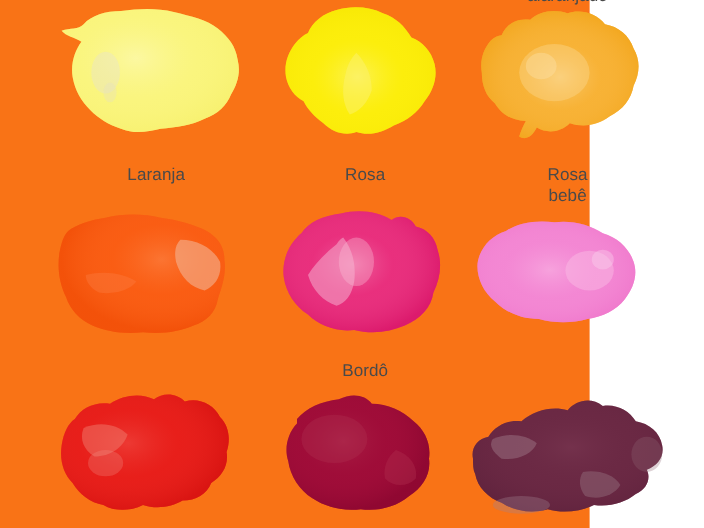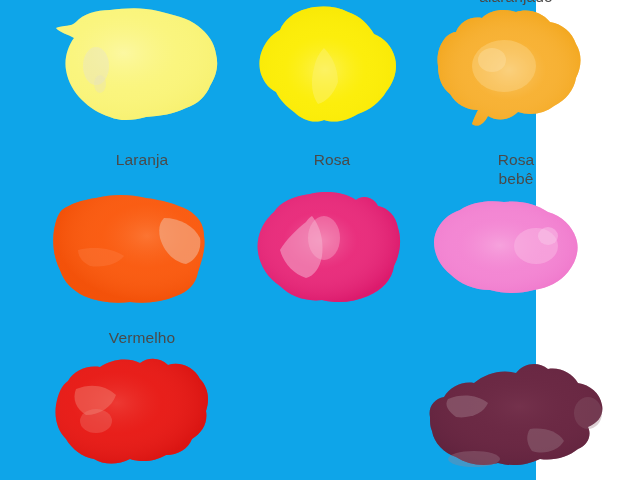--- a/index.html
+++ b/index.html
@@ -9,21 +9,21 @@
   body {
     width: 640px;
     height: 480px;
     overflow: hidden;
     font-family: "Liberation Sans", sans-serif;
   }
   #palette-board {
     position: relative;
     width: 536px;
     height: 480px;
-    background: #0ea5e9;
+    background: #f97316;
   }
 
   
   .swatch-cell {
     position: absolute;
   }
   .swatch-label {
     position: absolute;
     left: 0;
     width: 100%;
@@ -224,21 +224,20 @@
                  C150,28 160,38 164,50 C168,62 164,74 156,84 C148,94 136,100 122,102
                  C108,106 92,106 78,102 C62,102 48,96 38,86 C28,78 22,66 22,54
                  C22,50 23,47 24,44 Z" fill="url(#g12)"></path>
         <ellipse cx="124" cy="58" rx="22" ry="18" fill="#f9bae4" opacity="0.5"></ellipse>
         <ellipse cx="136" cy="48" rx="10" ry="9" fill="#fbd2ee" opacity="0.4"></ellipse>
       </svg>
     </div>
   </div>
 
   <div class="swatch-cell row3 col1">
-    <div class="swatch-label">Vermelho</div>
     <div class="swatch-blob-wrap">
       <svg class="swatch-blob" viewBox="0 0 208 122" preserveAspectRatio="none">
         <defs>
           <radialGradient id="g20" cx="40%" cy="42%" r="60%">
             <stop offset="0%" stop-color="#f2564e" stop-opacity="0.5"></stop>
             <stop offset="50%" stop-color="#e82c26" stop-opacity="0.18"></stop>
             <stop offset="100%" stop-color="#d41210" stop-opacity="0.7"></stop>
           </radialGradient>
         </defs>
         <path d="M30,26 C36,16 48,10 62,12 C74,4 90,2 102,8 C110,2 122,2 130,10
@@ -248,20 +247,45 @@
         <path d="M30,26 C36,16 48,10 62,12 C74,4 90,2 102,8 C110,2 122,2 130,10
                  C142,6 156,12 162,24 C170,32 172,44 168,56 C170,68 164,78 154,84
                  C150,94 140,100 128,100 C118,106 104,108 92,104 C80,110 66,110 56,104
                  C44,102 34,94 28,84 C20,76 16,64 18,50 C20,38 24,30 30,26 Z" fill="url(#g20)"></path>
         <path d="M38,34 C52,28 68,30 78,40 C74,52 62,60 48,60 C38,54 34,44 38,34 Z" fill="#ef7a6c" opacity="0.5"></path>
         <ellipse cx="58" cy="66" rx="16" ry="12" fill="#f08a80" opacity="0.3"></ellipse>
       </svg>
     </div>
   </div>
 
+  <div class="swatch-cell row3 col2">
+    <div class="swatch-label">Bordô</div>
+    <div class="swatch-blob-wrap">
+      <svg class="swatch-blob" viewBox="0 0 208 122" preserveAspectRatio="none">
+        <defs>
+          <radialGradient id="g21" cx="40%" cy="40%" r="60%">
+            <stop offset="0%" stop-color="#b53353" stop-opacity="0.5"></stop>
+            <stop offset="50%" stop-color="#a6103c" stop-opacity="0.18"></stop>
+            <stop offset="100%" stop-color="#8a062f" stop-opacity="0.7"></stop>
+          </radialGradient>
+        </defs>
+        <path d="M42,26 C50,16 64,10 80,8 C92,2 104,4 110,12 C124,12 138,18 148,28
+                 C158,36 164,48 162,62 C164,76 156,88 144,96 C132,106 116,110 100,108
+                 C84,110 68,106 56,98 C44,90 36,78 34,64 C30,52 34,38 42,30
+                 C42,28 42,27 42,26 Z" fill="#9e0c38"></path>
+        <path d="M42,26 C50,16 64,10 80,8 C92,2 104,4 110,12 C124,12 138,18 148,28
+                 C158,36 164,48 162,62 C164,76 156,88 144,96 C132,106 116,110 100,108
+                 C84,110 68,106 56,98 C44,90 36,78 34,64 C30,52 34,38 42,30
+                 C42,28 42,27 42,26 Z" fill="url(#g21)"></path>
+        <ellipse cx="76" cy="44" rx="30" ry="22" fill="#b03050" opacity="0.35"></ellipse>
+        <path d="M132,54 C144,58 152,68 150,80 C142,88 130,88 122,80
+                 C120,70 124,60 132,54 Z" fill="#ae2e4e" opacity="0.4"></path>
+      </svg>
+    </div>
+  </div>
 
   <div class="swatch-cell row3 col3">
     <div class="swatch-blob-wrap">
       <svg class="swatch-blob" viewBox="0 0 208 122" preserveAspectRatio="none">
         <defs>
           <radialGradient id="g22" cx="52%" cy="42%" r="62%">
             <stop offset="0%" stop-color="#7d3a54" stop-opacity="0.5"></stop>
             <stop offset="50%" stop-color="#6b2944" stop-opacity="0.15"></stop>
             <stop offset="100%" stop-color="#5b203a" stop-opacity="0.65"></stop>
           </radialGradient>

